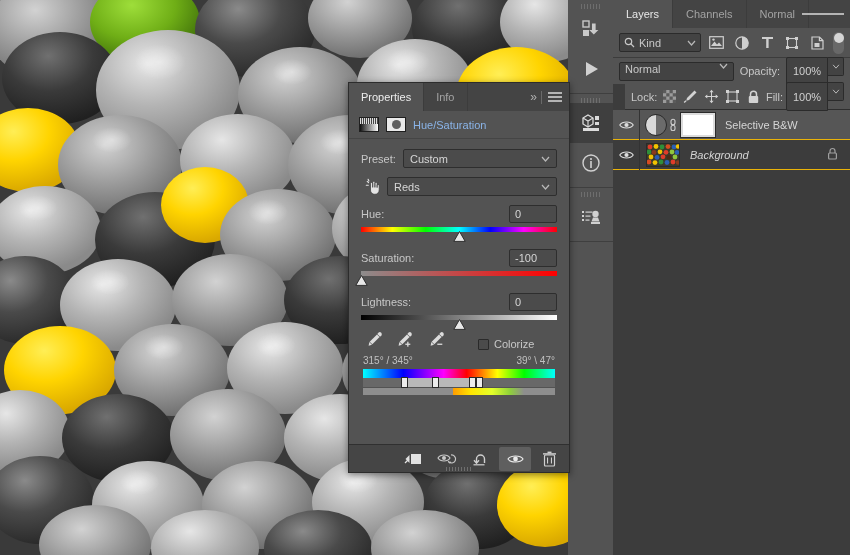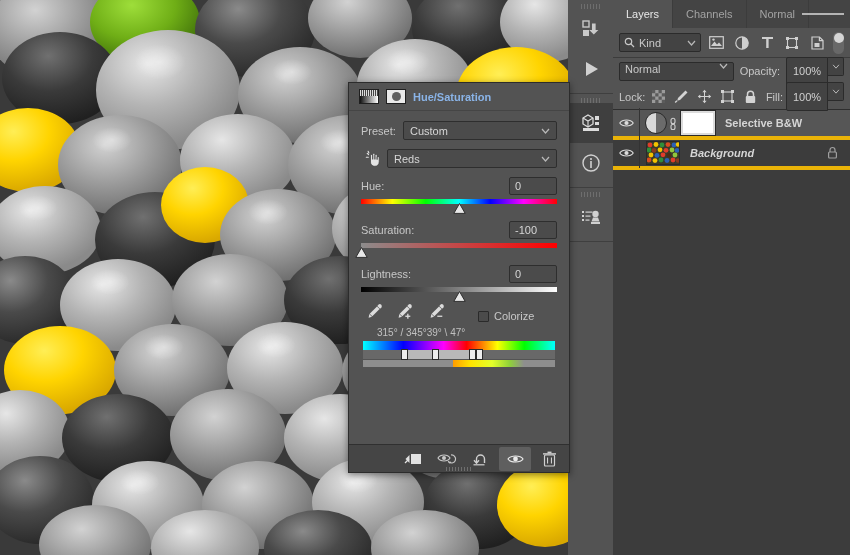--- a/index.html
+++ b/index.html
@@ -50,25 +50,25 @@
   .blend-select { width:150px; height:19px; background:#434343; border:1px solid #2b2b2b; border-radius:2px;
       display:flex; padding:0 5px; cursor:pointer; }
   .blend-select span { font-size:11px; color:#c8c8c8; }
   .lbl { font-size:11px; color:#c8c8c8; white-space:nowrap; }
   .numbox { height:29px; background:#434343; border:1px solid #2b2b2b; border-radius:2px 0 0 2px;
       display:flex; align-items:center; justify-content:center; width:42px; font-size:11px; color:#d0d0d0; cursor:text; }
   .numstep { height:19px; width:16px; background:#434343; border:1px solid #2b2b2b; border-left:none;
       border-radius:0 2px 2px 0; display:flex; align-items:center; justify-content:center; cursor:pointer; }
 
   .lockrow { height:26px; background:#535353; display:flex; align-items:center; padding:0 6px; gap:3px;
-     border-bottom:1px solid #2e2e2e; }
+     border-bottom:1px solid #2e2e2e;margin-left:12px; }
   .lockicon { width:20px; height:20px; display:flex; align-items:center; justify-content:center; cursor:pointer; }
 
   .layer-list { background:#3c3c3c; }
-  .layer-row { height:30px; display:flex; align-items:center; border-bottom:4px solid #eab308; cursor:pointer;font-weight:bold; }
+  .layer-row { height:30px; display:flex; align-items:center; border-bottom:1px solid #eab308; cursor:pointer; }
   .layer-row.selected { background:#565656; }
   .eye-cell { width:27px; height:30px; display:flex; align-items:center; justify-content:center;
      border-right:1px solid #333; cursor:pointer; }
   .thumb-adj { width:22px; height:22px; border-radius:50%; margin-left:5px; flex:none; cursor:pointer;
      background:linear-gradient(90deg,#d9d9d9 50%, #6b6b6b 50%); border:1px solid #2a2a2a; }
   .linkchain { width:12px; display:flex; align-items:center; justify-content:center; flex:none; cursor:pointer; }
   .mask-thumb { width:34px; height:24px; background:#fff; border:2px solid #dcdcdc; outline:1px solid #2a2a2a;
      margin-left:2px; flex:none; cursor:pointer; }
   .layer-name { margin-left:10px; font-size:11px; color:#d5d5d5; }
   .layer-name.italic { font-style:italic; }
@@ -89,21 +89,21 @@
 
   .pp-title { height:28px; background:#535353; display:flex; align-items:center; padding:0 10px; gap:7px;
       border-bottom:1px solid #454545; }
   .grad-icon { width:20px; height:15px; border:1px solid #1f1f1f; cursor:pointer;
       background:linear-gradient(90deg,#111,#fff); position:relative; }
   .grad-icon::after { content:''; position:absolute; left:0; right:0; top:0; height:6px;
       background:repeating-linear-gradient(90deg,#ddd 0 1px,#444 1px 2px); }
   .clip-icon { width:20px; height:15px; background:#eaeaea; border:1px solid #1f1f1f; display:flex;
       align-items:center; justify-content:center; cursor:pointer; }
   .clip-icon i { width:9px; height:9px; border-radius:50%; background:#5f5f5f; display:block; }
-  .pp-title-text { color:#8ab4e8; font-size:11px; font-weight:bold; }
+  .pp-title-text { color:#8ab4e8; font-size:11px; font-weight:normal; }
 
   .pp-body { padding:10px 12px 0 12px; }
   .row { display:flex; align-items:center; margin-bottom:9px; }
   .row-label { font-size:11px; color:#c7c7c7; width:42px; flex:none; }
   .sel { flex:1; height:19px; background:#4b4b4b; border:1px solid #2e2e2e; border-radius:2px;
       display:flex; align-items:center; padding:0 6px; cursor:pointer;gap:32px; }
   .sel span { font-size:11px; color:#d6d6d6; }
   .sel .caret { margin-left:auto; }
   .hand-icon { width:26px; flex:none; display:flex; align-items:center; justify-content:center; cursor:pointer; }
 
@@ -114,21 +114,21 @@
   .track { position:relative; height:6px; margin:0 0 16px 0; }
   .track .bar { position:absolute; left:0; right:0; top:0; height:5px; }
   .thumbmark { position:absolute; top:4px; width:13px; height:11px; margin-left:-6px; }
   .thumbmark svg { display:block; }
 
   .eyedroppers { display:flex; align-items:flex-end; gap:13px; margin:4px 0 2px 5px; }
   .ed { cursor:pointer; }
   .colorize { display:flex; align-items:center; gap:5px; margin-left:18px; cursor:pointer; }
   .cbox { width:11px; height:11px; background:#4b4b4b; border:1px solid #2a2a2a; border-radius:1px; }
 
-  .degrees { display:flex; font-size:10px; color:#c0c0c0; margin:5px 2px 3px 16px; }
+  .degrees { display:flex; justify-content:space-between; font-size:10px; color:#c0c0c0; margin:5px 2px 3px 2px; }
   .rangebars { margin:0 2px; }
   .hue-strip { height:9px; position:relative;
      background:linear-gradient(90deg,#00ffff 0%,#0000ff 21%,#ff00ff 42%,#ff0000 54%,#ffff00 70%,#00ff00 84%,#00ffff 100%); }
   .ctrl-strip { height:9px; background:#686868; position:relative; }
   .ctrl-strip .sel-band { position:absolute; top:0; bottom:0; background:#b9b9b9; }
   .ctrl-handle { position:absolute; top:-1px; width:7px; height:11px; background:#ededed; border:1px solid #2a2a2a; }
   .fade-strip { height:7px; margin-top:1px; background:#8e8e8e; position:relative; overflow:hidden; }
 
   .pp-footer { position:absolute; left:0; right:0; bottom:0; height:28px; background:#454545;
      border-top:1px solid #303030; display:flex; align-items:center; justify-content:flex-end; padding-right:4px; gap:2px; }
@@ -505,20 +505,33 @@
           <svg width="11" height="13" viewBox="0 0 11 13">
             <path d="M3 6 V4 a2.5 2.5 0 0 1 5 0 V6" fill="none" stroke="#b8b8b8" stroke-width="1.2"></path>
             <rect x="1.6" y="6" width="7.8" height="6" rx="1" fill="none" stroke="#b8b8b8" stroke-width="1.2"></rect>
             </svg>
         </span>
       </div>
     </div>
   </div>
 
   <div id="properties-panel">
+    <div class="pp-tabbar">
+      <div class="pp-tab active">Properties</div>
+      <div class="pp-tab">Info</div>
+      <div class="pp-head-right">
+        <span class="chev2">»</span>
+        <span class="vsep"></span>
+        <span class="hamburger">
+            <i></i>
+            <i></i>
+            <i></i>
+          </span>
+      </div>
+    </div>
 
     <div class="pp-title">
       <span class="grad-icon"></span>
       <span class="clip-icon">
           <i></i>
         </span>
       <span class="pp-title-text">Hue/Saturation</span>
     </div>
 
     <div class="pp-body">

